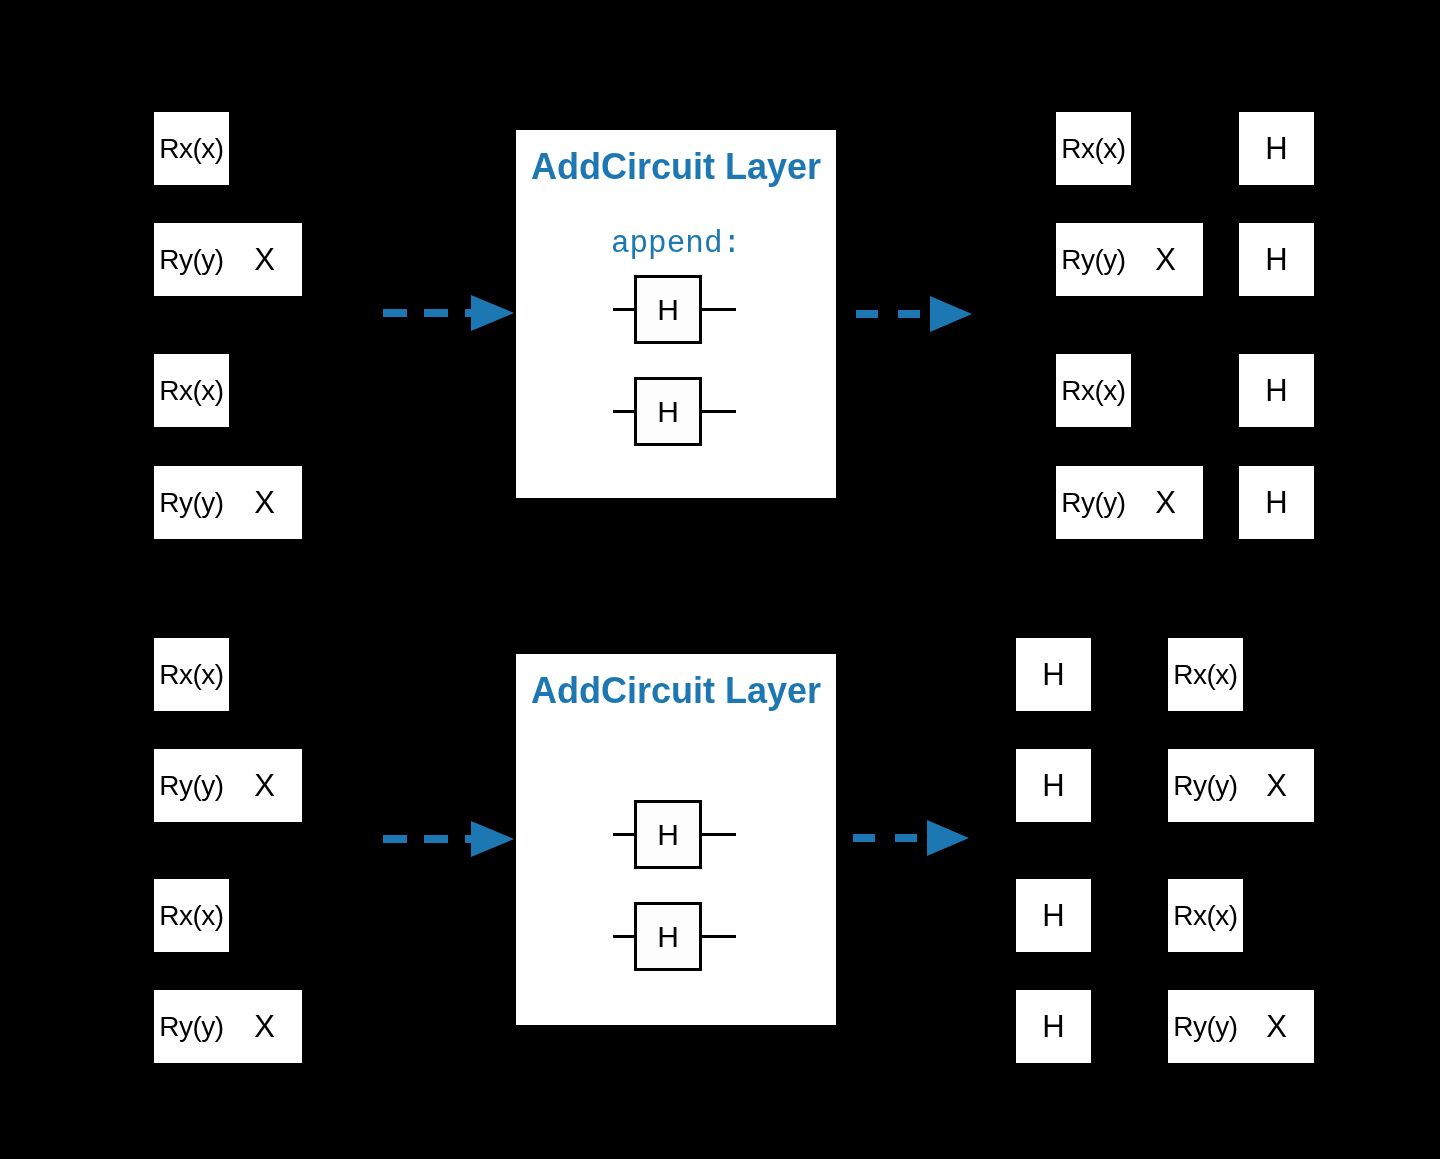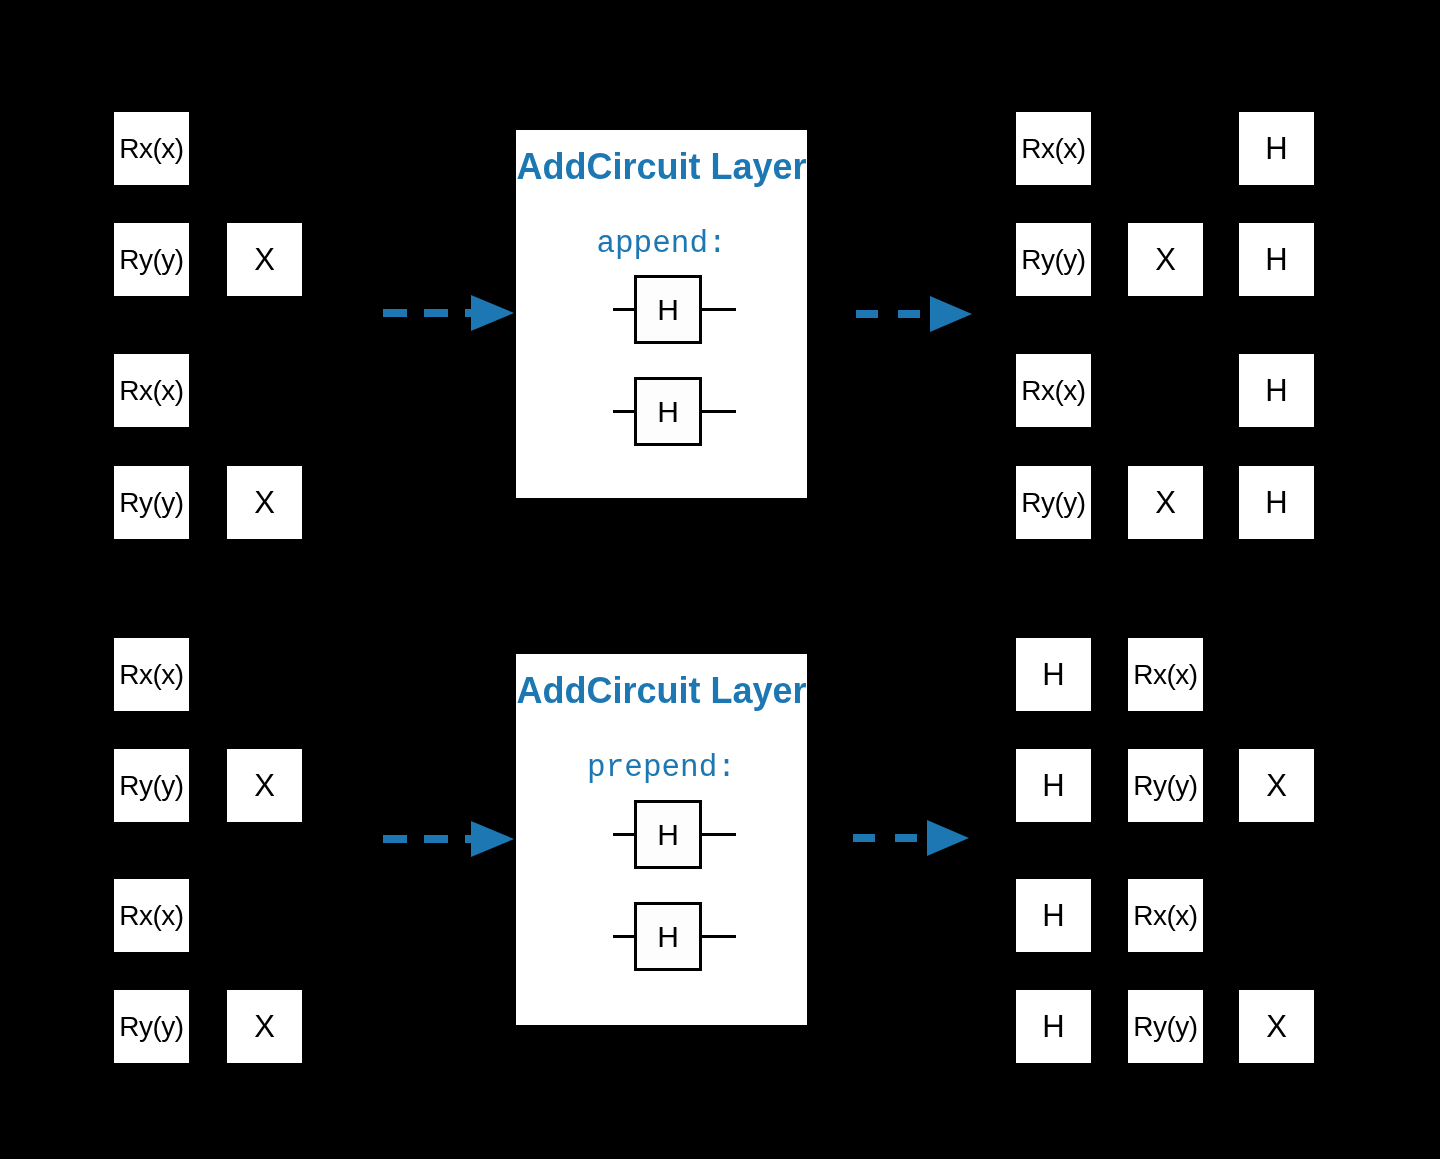--- a/index.html
+++ b/index.html
@@ -9,24 +9,24 @@
     background:var(--ink); overflow:hidden;
     font-family:"Liberation Sans", sans-serif;
   }
   .circuit { position:absolute; inset:0; pointer-events:none; }
   .gate-box {
     position:absolute; width:75px; height:73px;
     background:var(--box); color:#000;
     display:flex; align-items:center; justify-content:center;
     box-sizing:border-box;
   }
-  .gate-box.small { font-size:28px; letter-spacing:-0.5px; }
+  .gate-box.small { font-size:28px; letter-spacing:-0.5px;margin-left:40px; }
   .gate-box.big   { font-size:31px; }
   .panel {
-    position:absolute; left:516px; width:291px;
+    position:absolute; left:516px; width:320px;
     background:#fff; box-sizing:border-box;
   }
   .panel.top    { top:130px; height:368px; }
   .panel.bottom { top:654px; height:371px; }
   .panel-title {
     margin:0; text-align:center; padding-top:16px;
     font-size:36px; font-weight:bold; color:var(--accent);
   }
   .panel-mode {
     position:absolute; left:0; right:0; top:96px;
@@ -127,21 +127,20 @@
       <span class="wire l"></span>
       <span class="hbox">
           <span>H</span>
         </span>
       <span class="wire r"></span>
     </div>
   </div>
 
   <div class="panel bottom">
     <h2 class="panel-title">AddCircuit Layer</h2>
-    <div class="panel-mode">prepend:</div>
     <div class="hgate g0">
       <span class="wire l"></span>
       <span class="hbox">
           <span>H</span>
         </span>
       <span class="wire r"></span>
     </div>
     <div class="hgate g1">
       <span class="wire l"></span>
       <span class="hbox">

